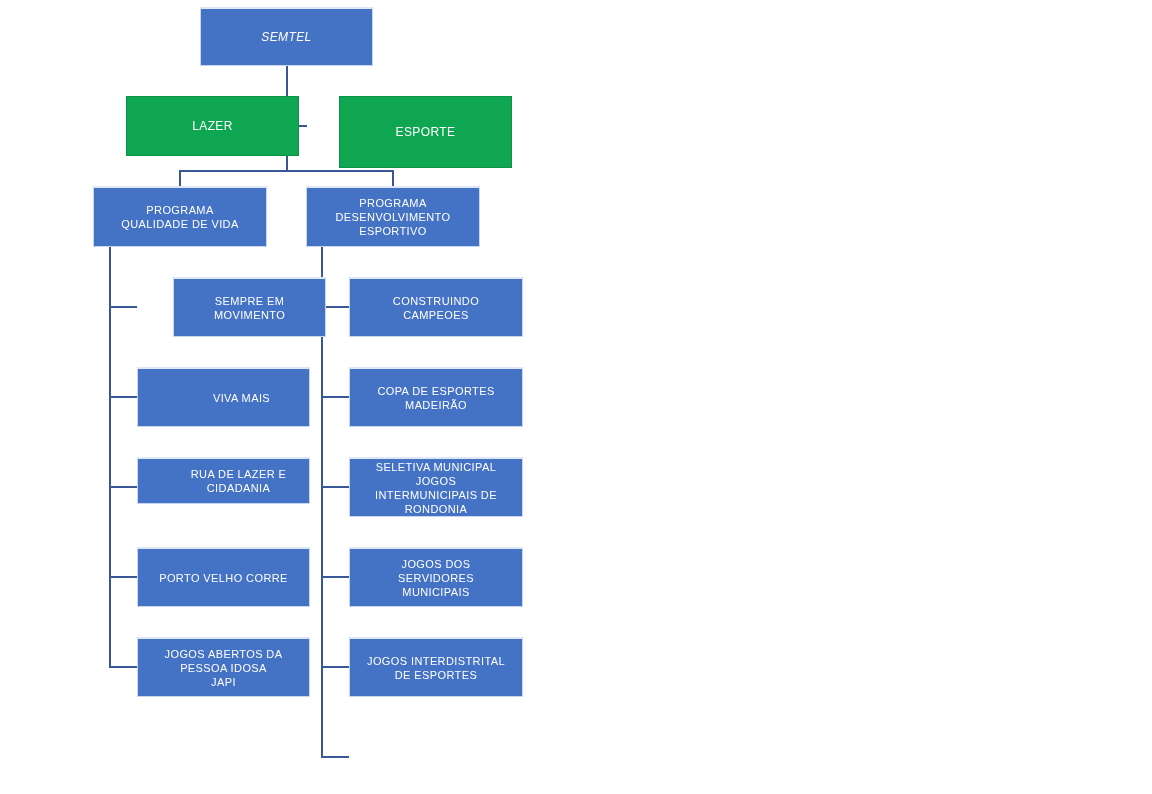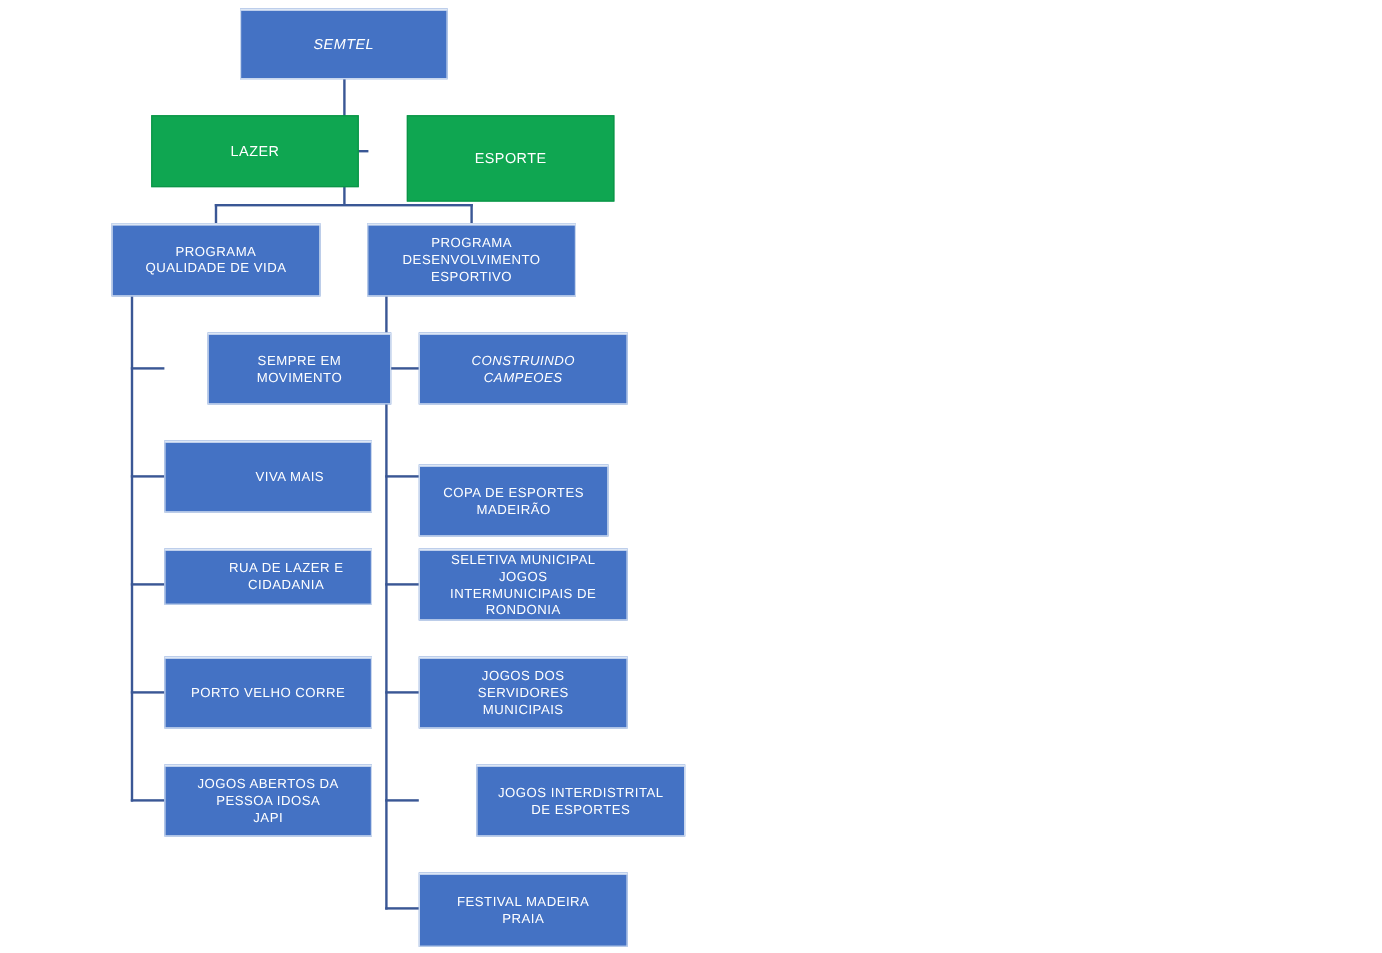--- a/index.html
+++ b/index.html
@@ -87,29 +87,27 @@
   <div class="node blue" style="left:137px; top:277px; width:153px; height:60px;margin-left:36px;">SEMPRE EM
 MOVIMENTO</div>
   <div class="node blue" style="left:137px; top:367px; width:173px; height:60px;padding-left:42px;">VIVA MAIS</div>
   <div class="node blue" style="left:137px; top:457px; width:173px; height:47px;padding-left:36px;">RUA  DE LAZER E
 CIDADANIA</div>
   <div class="node blue" style="left:137px; top:547px; width:173px; height:60px;">PORTO VELHO CORRE</div>
   <div class="node blue" style="left:137px; top:637px; width:173px; height:60px;">JOGOS ABERTOS DA
 PESSOA IDOSA
 JAPI</div>
 
-  <div class="node blue" style="left:349px; top:277px; width:174px; height:60px;font-style:italic;">CONSTRUINDO
+  <div class="node blue" style="left:349px; top:277px; width:174px; height:60px;">CONSTRUINDO
 CAMPEOES</div>
-  <div class="node blue" style="left:349px; top:367px; width:158px; height:60px;margin-top:20px;">COPA DE ESPORTES
+  <div class="node blue" style="left:349px; top:367px; width:174px; height:60px;">COPA DE ESPORTES
 MADEIRÃO</div>
   <div class="node blue" style="left:349px; top:547px; width:174px; height:60px;">JOGOS DOS
 SERVIDORES
 MUNICIPAIS</div>
   <div class="node blue" style="left:349px; top:457px; width:174px; height:60px;">SELETIVA MUNICIPAL
 JOGOS
 INTERMUNICIPAIS DE
 RONDONIA</div>
-  <div class="node blue" style="left:349px; top:637px; width:174px; height:60px;margin-left:48px;">JOGOS INTERDISTRITAL
+  <div class="node blue" style="left:349px; top:637px; width:174px; height:60px;">JOGOS INTERDISTRITAL
 DE ESPORTES</div>
-  <div class="node blue" style="left:349px; top:727px; width:174px; height:62px;">FESTIVAL MADEIRA
-PRAIA</div>
 
 </div>
 
 </body></html>

